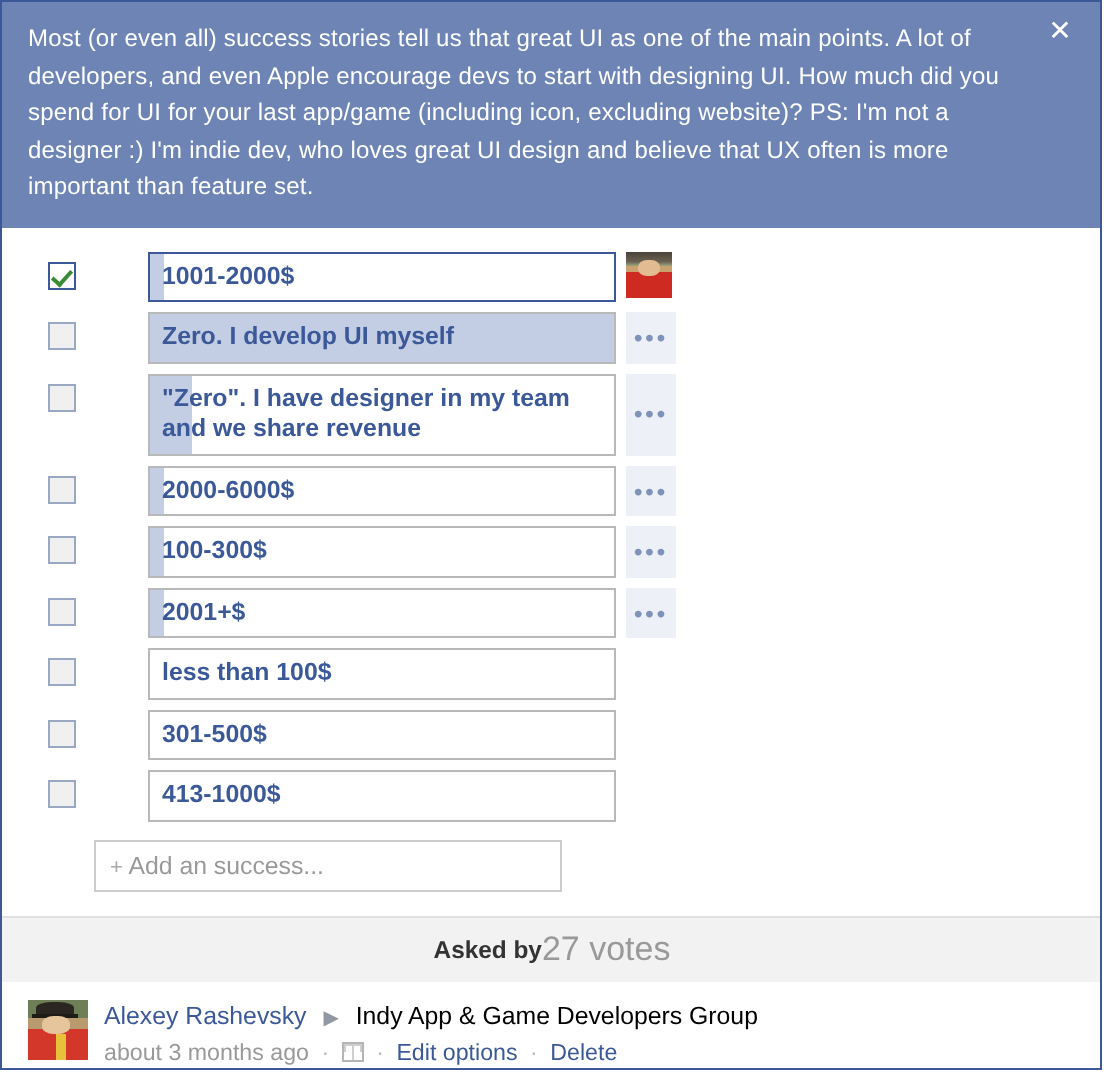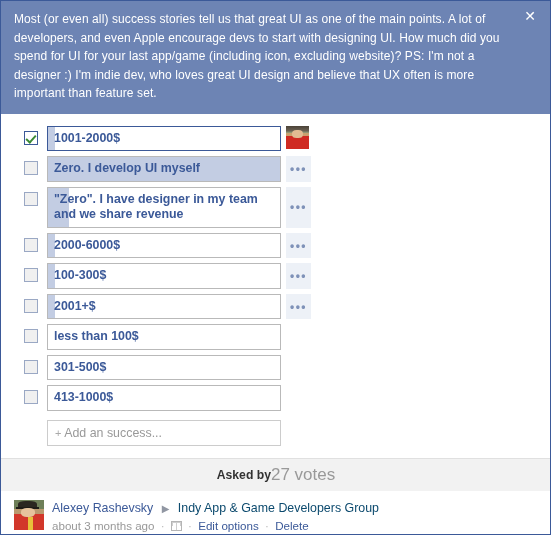--- a/index.html
+++ b/index.html
@@ -97,20 +97,21 @@
     position: relative;
     flex: 0 0 auto;
     width: 234px;
     box-sizing: border-box;
     border: 1px solid #b9b9b9;
     background: #ffffff;
     padding: 4px 6px 4px 6px;
     min-height: 24px;
     overflow: hidden;
     cursor: pointer;
+    margin-left: 27px;
   }
   .option-box.selected {
     border: 1px solid #3b5998;
   }
   .vote-bar {
     position: absolute;
     left: 0;
     top: 0;
     bottom: 0;
     background: #c3cde3;
@@ -254,21 +255,21 @@
     font-weight: normal;
     cursor: pointer;
     text-align: center;
   }
   .author-arrow {
     color: #9197a3;
     font-size: 10px;
     margin: 0 5px;
   }
   .group-name {
-    color: #0c4a6e;
+    color: #000000;
     cursor: pointer;
   }
   .author-line2 {
     font-size: 11.6px;
     line-height: 16px;
     color: #999999;
     margin-top: 1px;
     white-space: nowrap;
   }
   .author-line2 .tlink {

